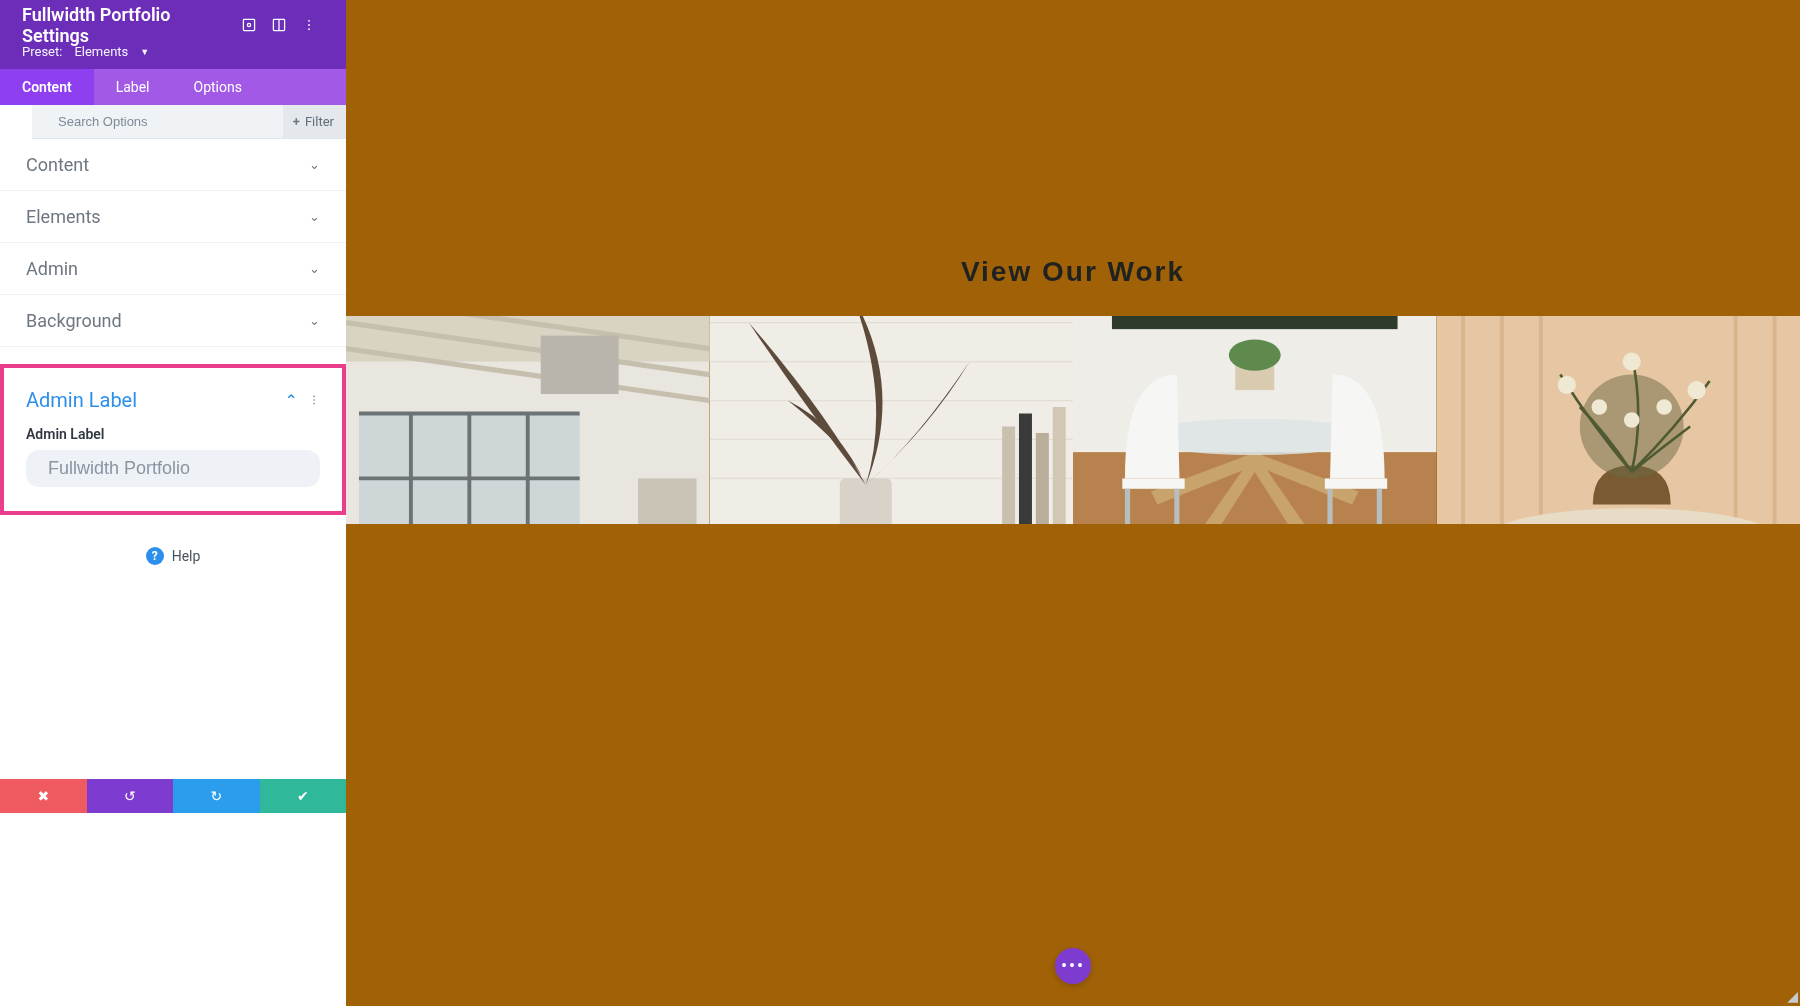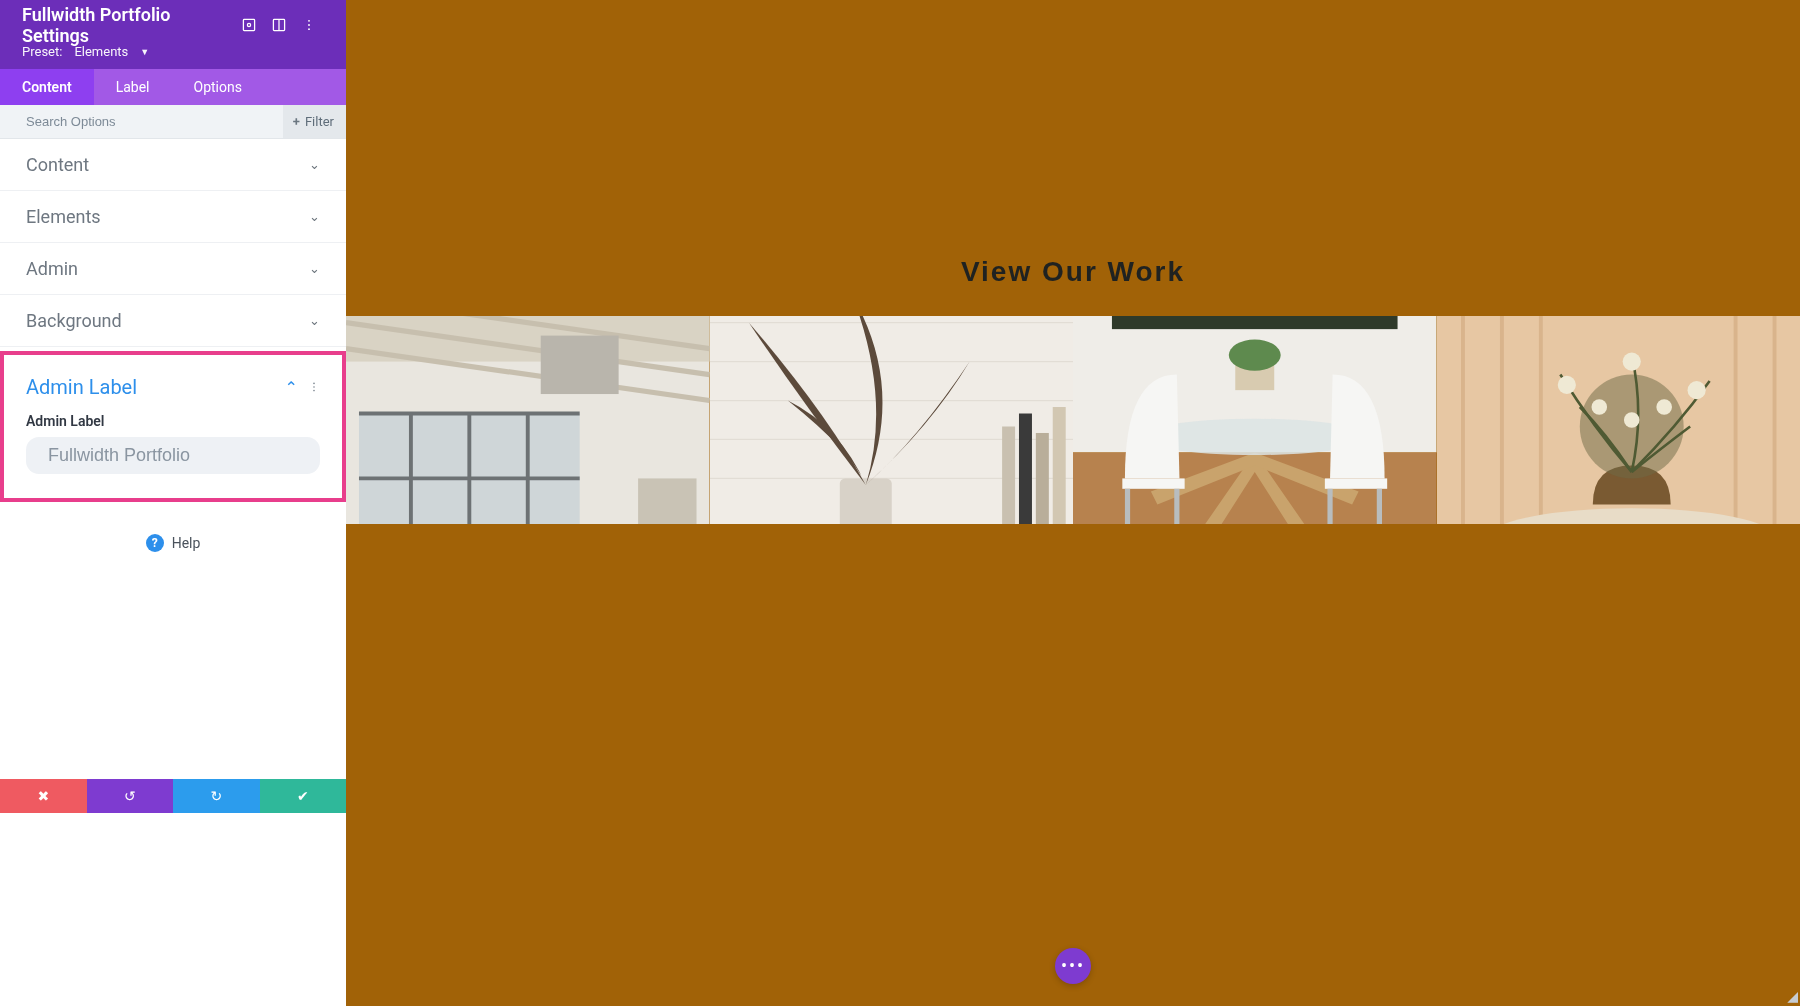--- a/index.html
+++ b/index.html
@@ -59,20 +59,21 @@
     cursor: pointer;
   }
   .tab.active { background: #8e3ff0; font-weight: 600; }
 
   .search-row {
     display: flex;
     align-items: flex-end;
     background: #f0f3f6;
     border-bottom: 1px solid #e2e6ea;
     height: 34px;
+    margin-left: 32px;
   }
   .search-row input {
     flex: 1;
     border: none;
     background: transparent;
     padding: 0 14px 0 26px;
     font-size: 13px;
     color: #7d8a97;
     outline: none;
     height: 100%;
@@ -98,21 +99,21 @@
     justify-content: space-between;
     padding: 0 26px;
     height: 52px;
     border-bottom: 1px solid #eef0f3;
     cursor: pointer;
     font-size: 18px;
     color: #6e7781;
   }
   .section-row .chev { font-size: 13px; color:#6c757d; }
 
-  .highlight-frame { border: 4px solid #e83e8c; margin-top: 4px; padding: 20px 22px 24px 22px; }
+  .highlight-frame { border: 4px solid #e83e8c; margin-top: 17px; padding: 20px 22px 24px 22px; }
   .adminlabel-header { display:flex; align-items:center; justify-content: space-between; }
   .adminlabel-title { color:#2d8feb; font-size:20px; }
   .adminlabel-icons { display:flex; align-items:center; gap:10px; color:#6f7a86; }
   .adminlabel-label { font-size:14px; font-weight:600; color:#313843; margin-top: 14px; margin-bottom: 8px; }
   .adminlabel-input {
     width: 100%;
     background: #eef1f5;
     border: none;
     border-radius: 13px;
     padding: 8px 22px;

